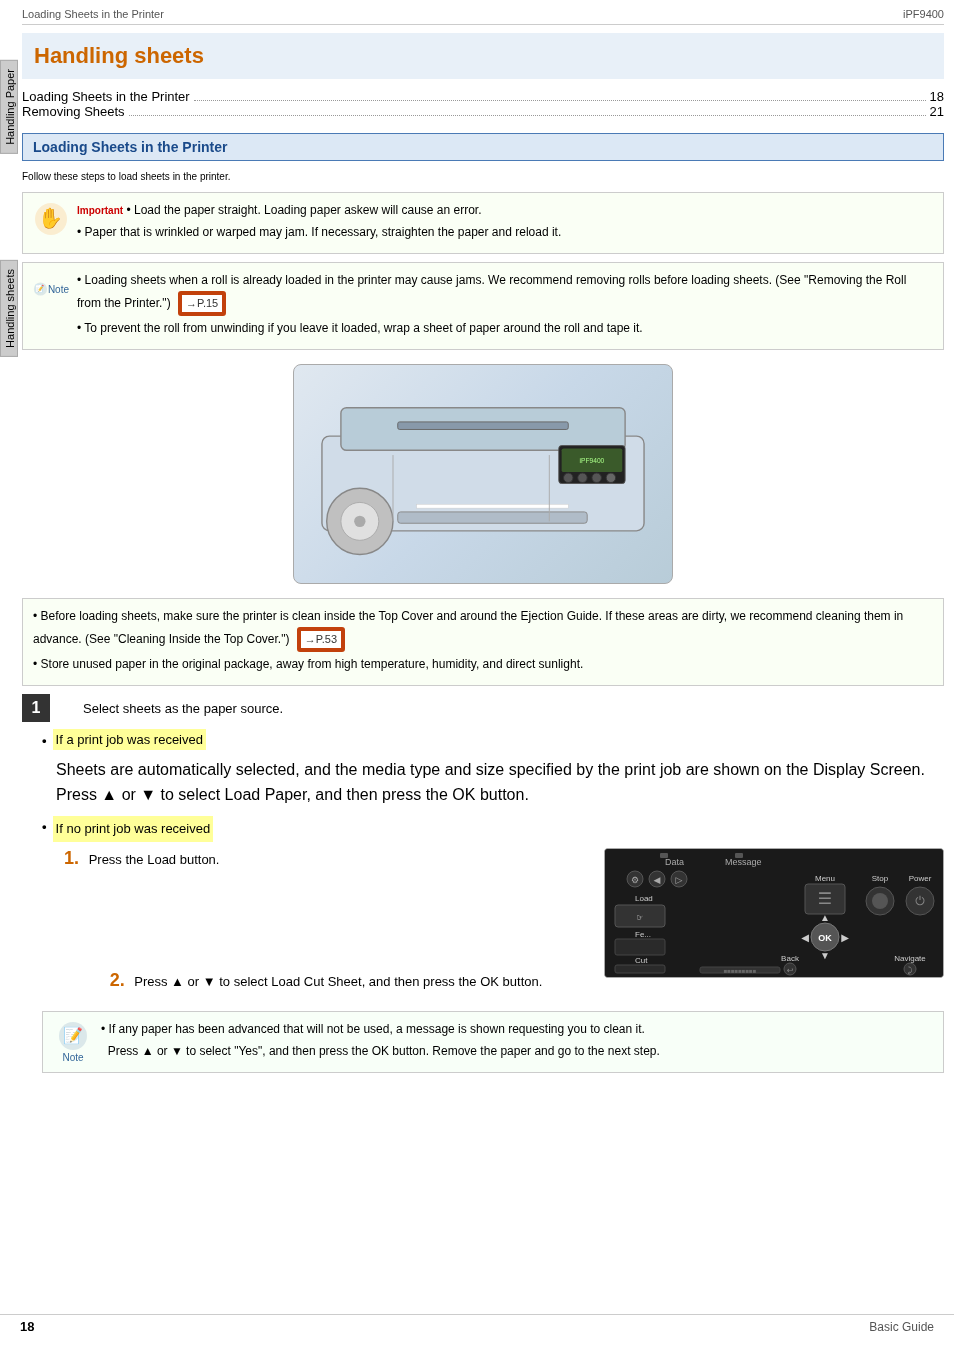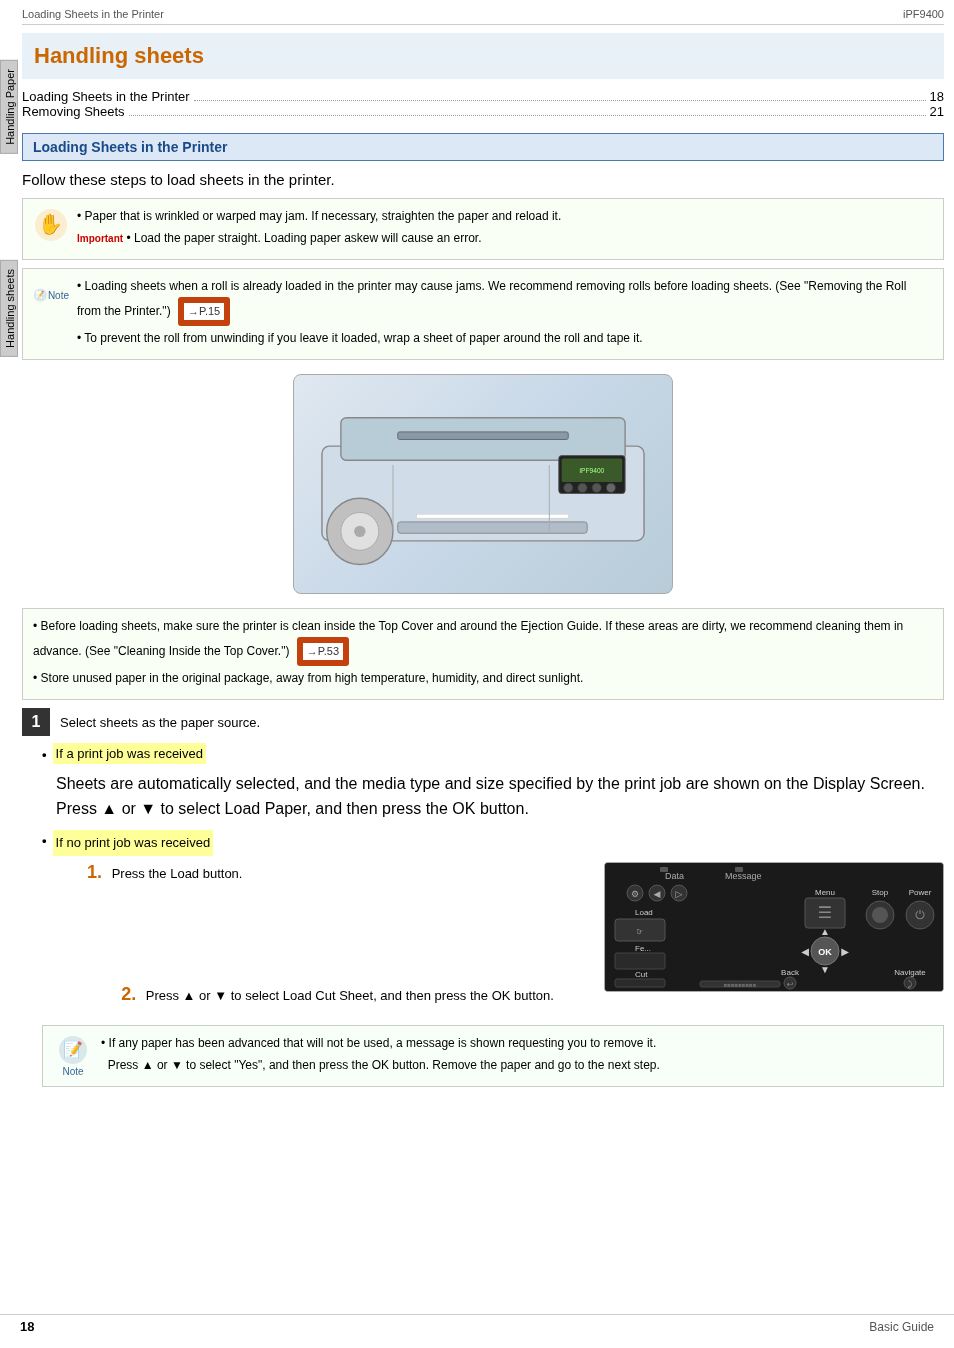--- a/index.html
+++ b/index.html
@@ -112,21 +112,21 @@
       border: 1px solid #4a7ab5;
       padding: 5px 10px;
       margin-bottom: 10px;
     }
     .subsection-title {
       color: #1a4a8a;
       font-size: 14px;
       font-weight: bold;
     }
     .intro-text {
-      font-size: 15px;
+      font-size: 10px;
       margin-bottom: 10px;
     }
     
     .notice-box {
       border: 1px solid #ccc;
       background: #fafff5;
       padding: 8px 10px;
       margin-bottom: 8px;
       display: flex;
       gap: 8px;
@@ -197,20 +197,21 @@
       font-weight: bold;
       width: 28px;
       height: 28px;
       display: flex;
       align-items: center;
       justify-content: center;
       flex-shrink: 0;
     }
     .step-text {
       font-size: 13px;
+      margin-left: 23px;
     }
     .bullet-section {
       margin-left: 20px;
       margin-bottom: 8px;
     }
     .bullet-item {
       display: flex;
       gap: 6px;
       margin-bottom: 6px;
       font-size: 13px;
@@ -222,30 +223,30 @@
       flex-shrink: 0;
       margin-top: 1px;
     }
     .highlight-yellow {
       background: #ffff99;
       padding: 3px 3px;
     }
     .link-badge {
       display: inline-block;
       background: #fff;
-      border: 6px solid #c2410c;
+      border: 4px solid #c2410c;
       border-radius: 3px;
       padding: 0 4px;
       font-size: 11px;
       color: #333;
       margin-left: 4px;
     }
     
     .sub-step {
-      margin-left: 45px;
+      margin-left: 22px;
       margin-bottom: 8px;
     }
     .sub-step-number {
       color: #cc6600;
       font-size: 18px;
       font-weight: bold;
       margin-right: 6px;
     }
     .sub-step-text {
       font-size: 13px;
@@ -348,24 +349,24 @@
     <div class="notice-box">
       <div class="notice-icon">
 
         <svg width="36" height="36" viewBox="0 0 36 36">
           <circle cx="18" cy="18" r="16" fill="#ff8800" opacity="0.15"></circle>
           <text x="18" y="24" text-anchor="middle" font-size="20" fill="#cc6600">✋</text>
         </svg>
       </div>
       <div class="notice-content">
         <div class="notice-bullet">
+          <span class="important-label">Important</span> • <span>Load the paper straight. Loading paper askew will cause an error.</span>
+        </div>
+        <div class="notice-bullet">
           • <span>Paper that is wrinkled or warped may jam. If necessary, straighten the paper and reload it.</span>
-        </div>
-        <div class="notice-bullet">
-          <span class="important-label">Important</span> • <span>Load the paper straight. Loading paper askew will cause an error.</span>
         </div>
       </div>
     </div>
 
     <div class="notice-box">
       <div class="notice-icon">
         <svg width="36" height="36" viewBox="0 0 36 36">
           <circle cx="18" cy="18" r="16" fill="#336699" opacity="0.15"></circle>
           <text x="18" y="24" text-anchor="middle" font-size="18" fill="#336699">📝</text>
         </svg>
@@ -534,21 +535,21 @@
         <div class="note-box-bottom">
           <div style="display:flex;flex-direction:column;align-items:center;width:40px;flex-shrink:0;">
             <svg width="32" height="32" viewBox="0 0 32 32">
               <circle cx="16" cy="16" r="14" fill="#336699" opacity="0.15"></circle>
               <text x="16" y="21" text-anchor="middle" font-size="16" fill="#336699">📝</text>
             </svg>
             <div class="note-label" style="font-size:10px;color:#336699;">Note</div>
           </div>
           <div class="notice-content">
             <div class="notice-bullet">
-              • <span>If any paper has been advanced that will not be used, a message is shown requesting you to remove it.</span>
+              • <span>If any paper has been advanced that will not be used, a message is shown requesting you to clean it.</span>
             </div>
             <div class="notice-bullet">
               &nbsp;&nbsp;<span>Press ▲ or ▼ to select "</span><span class="bold">Yes</span><span>", and then press the </span><span class="bold">OK</span><span> button. Remove the paper and go to the next step.</span>
             </div>
           </div>
         </div>
 
       </div>
     </div>
 

